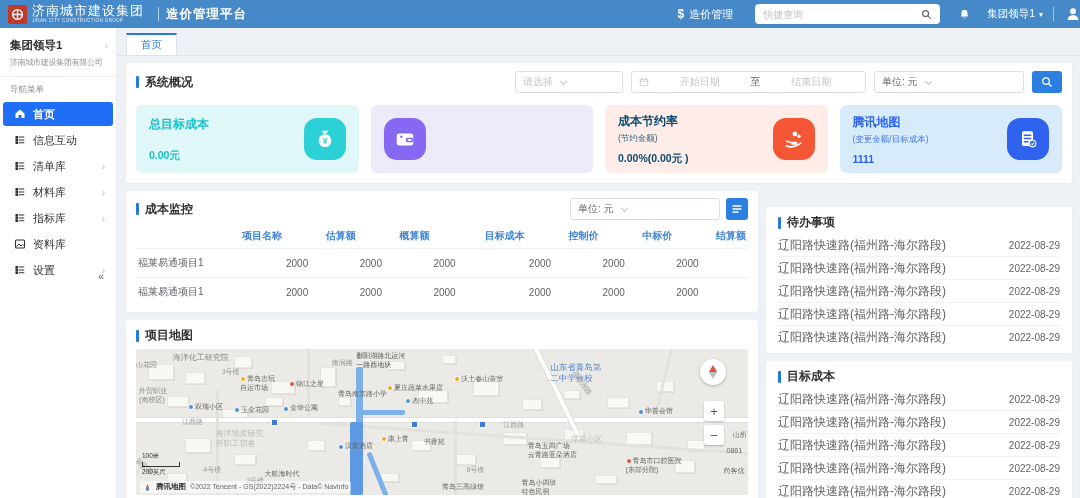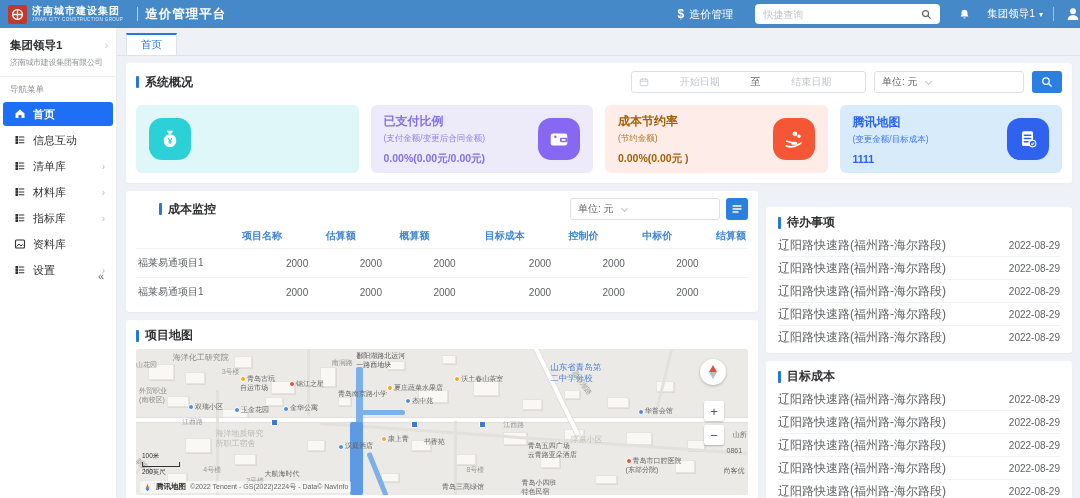--- a/index.html
+++ b/index.html
@@ -3,21 +3,21 @@
 <meta charset="utf-8">
 <style>
   * { margin:0; padding:0; box-sizing:border-box; }
   html,body { width:1080px; height:498px; overflow:hidden; font-family:"Liberation Sans", sans-serif; background:#eef1f5; }
   #app { width:1080px; height:498px; display:flex; flex-direction:column; }
 
   
   .hdr { height:28px; background:#4689c8; display:flex; align-items:center; color:#fff; flex:0 0 28px; padding:0 8px; }
   .logo-box { width:19px; height:19px; background:#c0392b; border-radius:2px; display:flex; align-items:center; justify-content:center; margin-right:5px; }
   .brand { line-height:1; margin-right:7px; }
-  .brand-cn { font-size:10px; font-weight:bold; letter-spacing:1px; }
+  .brand-cn { font-size:13px; font-weight:normal; letter-spacing:1px; }
   .brand-en { font-size:4.5px; opacity:.85; margin-top:2px; letter-spacing:.4px; }
   .hdr-div { width:1px; height:14px; background:rgba(255,255,255,.6); margin:0 7px; }
   .app-title { font-size:12.5px; font-weight:bold; letter-spacing:1px; }
   .hdr-spacer { flex:1; }
   .hdr-nav { display:flex; align-items:center; font-size:11px; margin-right:22px; }
   .dollar { font-size:12px; font-weight:bold; margin-right:5px; }
   .hdr-search { width:185px; height:20px; background:#fff; border-radius:4px; display:flex; align-items:center; padding:0 8px; margin-right:18px; }
   .hdr-search input { flex:1; border:none; outline:none; font-size:10px; color:#333; background:transparent; font-family:"Liberation Sans",sans-serif; }
   .hdr-search input::placeholder { color:#bfc3c9; }
   .bell { margin-right:16px; display:flex; align-items:center; }
@@ -69,31 +69,31 @@
 
   .cards { display:flex; gap:12px; margin-top:12px; }
   .card { flex:1; height:68px; border-radius:6px; padding:9px 13px; display:flex; align-items:center; justify-content:space-between; }
   .card .txt { display:flex; flex-direction:column; }
   .card .c-title { font-size:12px; font-weight:bold; }
   .card .c-sub { font-size:8.5px; margin-top:3px; opacity:.85; }
   .card .c-val { font-size:10.5px; font-weight:bold; margin-top:7px; }
   .card .c-icon { width:42px; height:42px; border-radius:13px; display:flex; align-items:center; justify-content:center; flex:0 0 42px; }
   .card.c1 { background:#dff7f8; color:#17c3cd; } .card.c1 .c-icon { background:#2bd1d6; }
   .card.c2 { background:#edeafa; color:#8570e8; } .card.c2 .c-icon { background:#8768f2; }
-  .card.c3 { background:#fdece7; color:#a16207; } .card.c3 .c-icon { background:#f55635; }
+  .card.c3 { background:#fdece7; color:#0c4a6e; } .card.c3 .c-icon { background:#f55635; }
   .card.c4 { background:#d7ebfb; color:#2a63f0; } .card.c4 .c-icon { background:#2f62ef; }
   .card.no-sub .c-val { margin-top:16px; }
 
   
   .row2 { display:flex; gap:8px; margin-top:8px; align-items:flex-start; }
   .col-l { width:632px; flex:0 0 632px; }
   .col-r { flex:1; min-width:0;margin-top:16px; }
 
   .monitor { padding:7px 10px 6px; }
-  .mon-head { display:flex; align-items:center; justify-content:space-between;margin-left:23px; }
+  .mon-head { display:flex; align-items:center; justify-content:space-between; }
   .mon-ctrl { display:flex; align-items:center; gap:6px; }
   .sq-btn { width:22px; height:22px; background:#2a7fe0; border:none; border-radius:3px; display:flex; align-items:center; justify-content:center; cursor:pointer; }
   table.mon { width:100%; border-collapse:collapse; margin-top:4px; }
   table.mon th { font-size:10px; color:#4285d2; font-weight:bold; text-align:right; padding:5px 2px; }
   table.mon td { font-size:10px; color:#606266; padding:7px 2px; border-top:1px solid #f0f2f5; }
   table.mon th:first-child, table.mon td:first-child { width:148px; }
 
   .map-panel { margin-top:8px; padding:7px 10px 6px; }
   .map { position:relative; margin-top:5px; height:146px; background:#ebeae6; overflow:hidden; border-radius:2px; }
   .bld { position:absolute; background:#f9f8f4; border:1px solid #e6e4de; box-shadow:1px 1px 0 #dddbd4; }
@@ -256,20 +256,24 @@
 
       <div class="content">
 
         <div class="panel overview">
           <div class="ov-head">
             <div class="sec-title">
               <span class="bar"></span>
               <span>系统概况</span>
             </div>
             <div class="filters">
+              <div class="sel w110">
+                <span>请选择</span>
+                  <span class="chev"></span>
+              </div>
               <div class="daterange">
                 <svg width="10" height="10" viewBox="0 0 24 24">
                     <rect x="3" y="5" width="18" height="16" rx="2" fill="none" stroke="#c0c4cc" stroke-width="2"></rect>
                     <path d="M3 10h18M8 3v4M16 3v4" stroke="#c0c4cc" stroke-width="2"></path>
                   </svg>
                 <span class="seg">开始日期</span>
                 <span class="to">至</span>
                 <span class="seg">结束日期</span>
               </div>
               <div class="sel w150 value">
@@ -280,34 +284,33 @@
                 <svg width="12" height="12" viewBox="0 0 24 24">
                     <circle cx="10" cy="10" r="6.5" fill="none" stroke="#fff" stroke-width="2.5"></circle>
                     <path d="M15 15l6 6" stroke="#fff" stroke-width="2.5"></path>
                   </svg>
               </button>
             </div>
           </div>
 
           <div class="cards">
             <div class="card c1 no-sub">
+              <div class="txt">
+                <span class="c-title">总目标成本</span>
+                <span class="c-val">0.00元</span>
+              </div>
               <div class="c-icon">
                 <svg width="22" height="22" viewBox="0 0 24 24">
                     <path d="M8.5 3h7l-2.2 3.2h-2.6z" fill="#fff"></path>
                     <path d="M12 6.8c-4.2 0-6.8 3.2-6.8 7S8.2 20.8 12 20.8s6.8-3.2 6.8-7-2.6-7-6.8-7z" fill="#fff"></path>
                     <text x="12" y="17" font-size="9" font-weight="bold" fill="#2bd1d6" text-anchor="middle">¥</text>
                   </svg>
               </div>
             </div>
             <div class="card c2">
-              <div class="txt">
-                <span class="c-title">已支付比例</span>
-                <span class="c-sub">(支付金额/变更后合同金额)</span>
-                <span class="c-val">0.00%(0.00元/0.00元)</span>
-              </div>
               <div class="c-icon">
                 <svg width="22" height="22" viewBox="0 0 24 24">
                     <rect x="3" y="6" width="18" height="13" rx="2.5" fill="#fff"></rect>
                     <circle cx="8" cy="9.5" r="1.3" fill="#8768f2"></circle>
                     <rect x="13" y="10.5" width="8" height="5" rx="1.5" fill="#8768f2"></rect>
                     <rect x="15" y="12" width="4" height="2" fill="#fff"></rect>
                   </svg>
               </div>
             </div>
             <div class="card c3">

